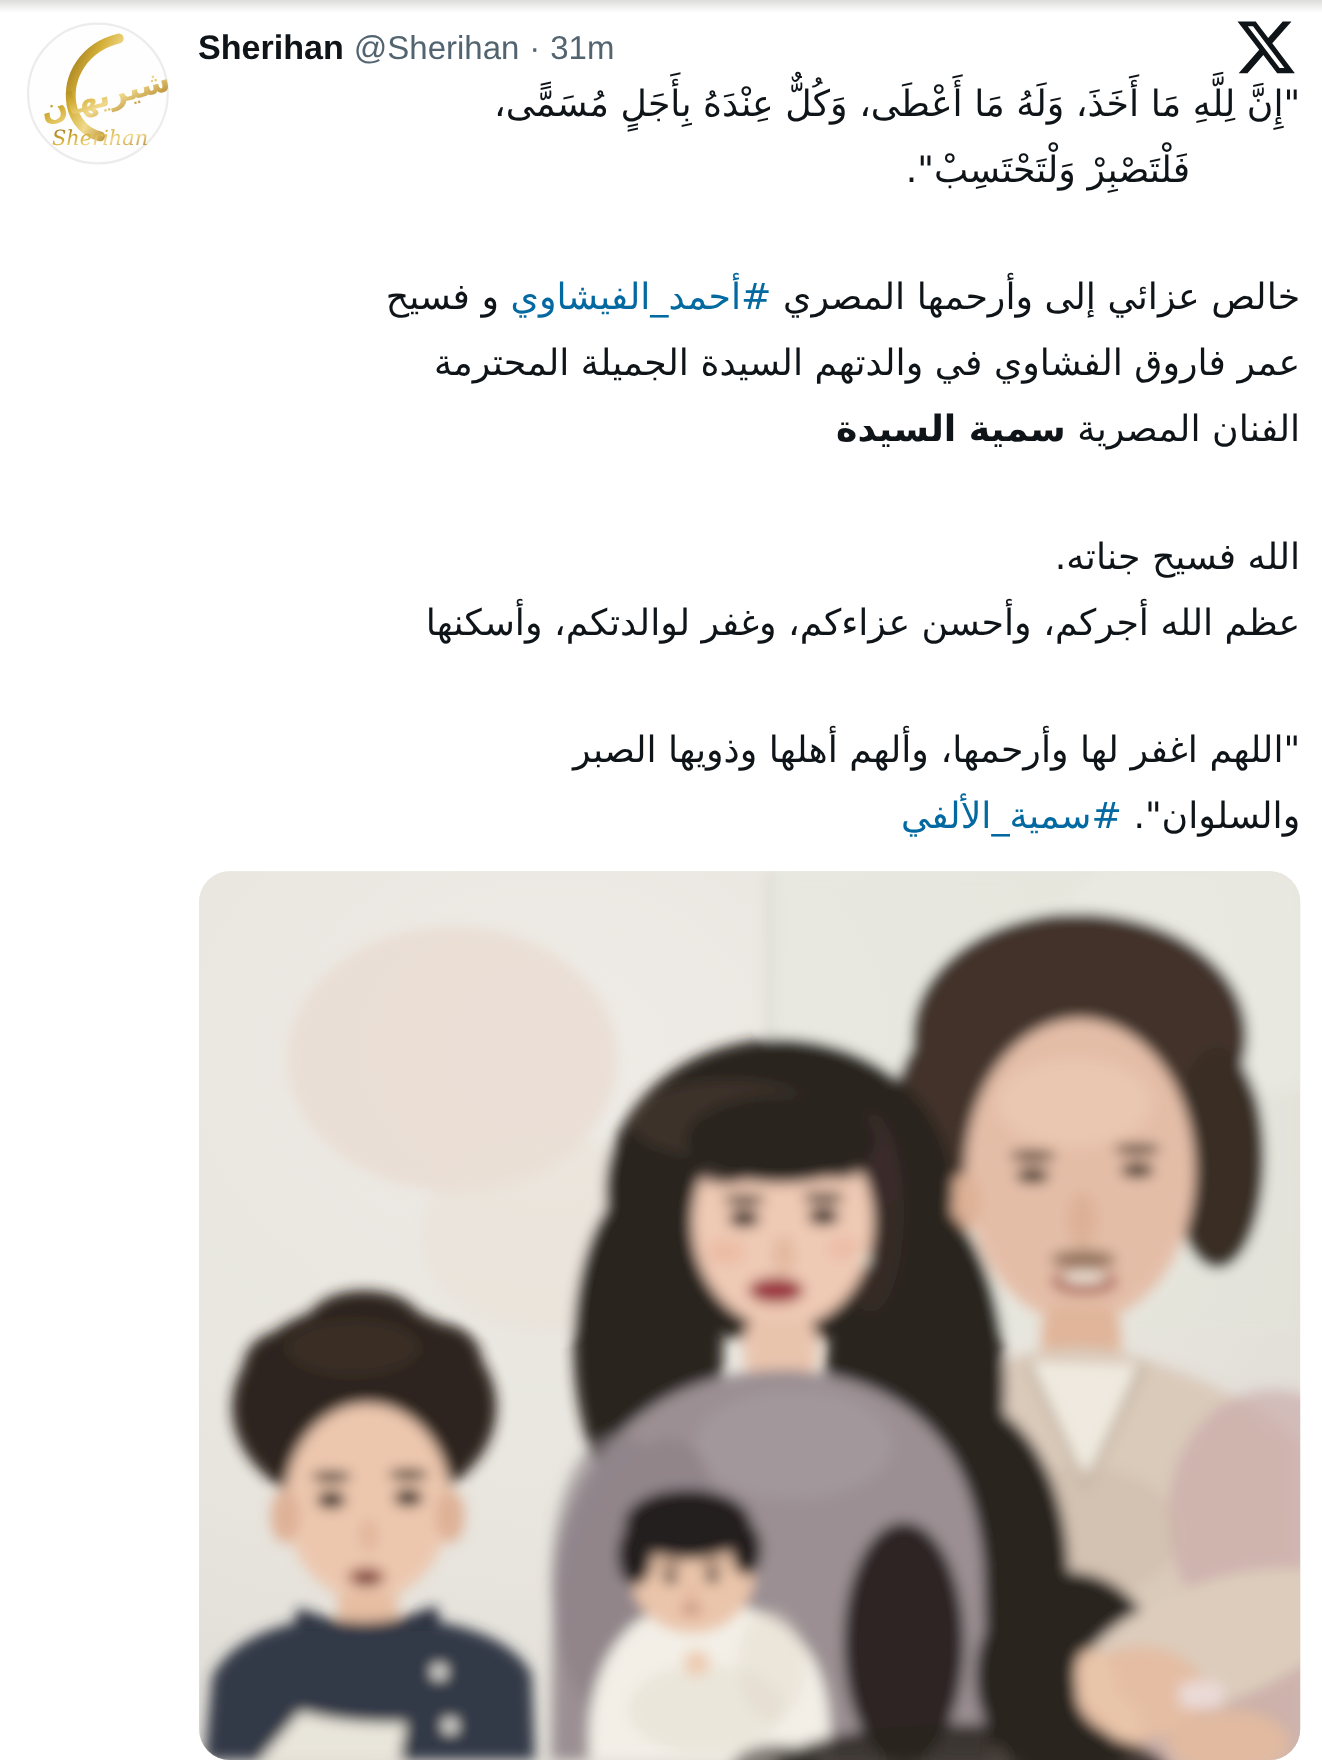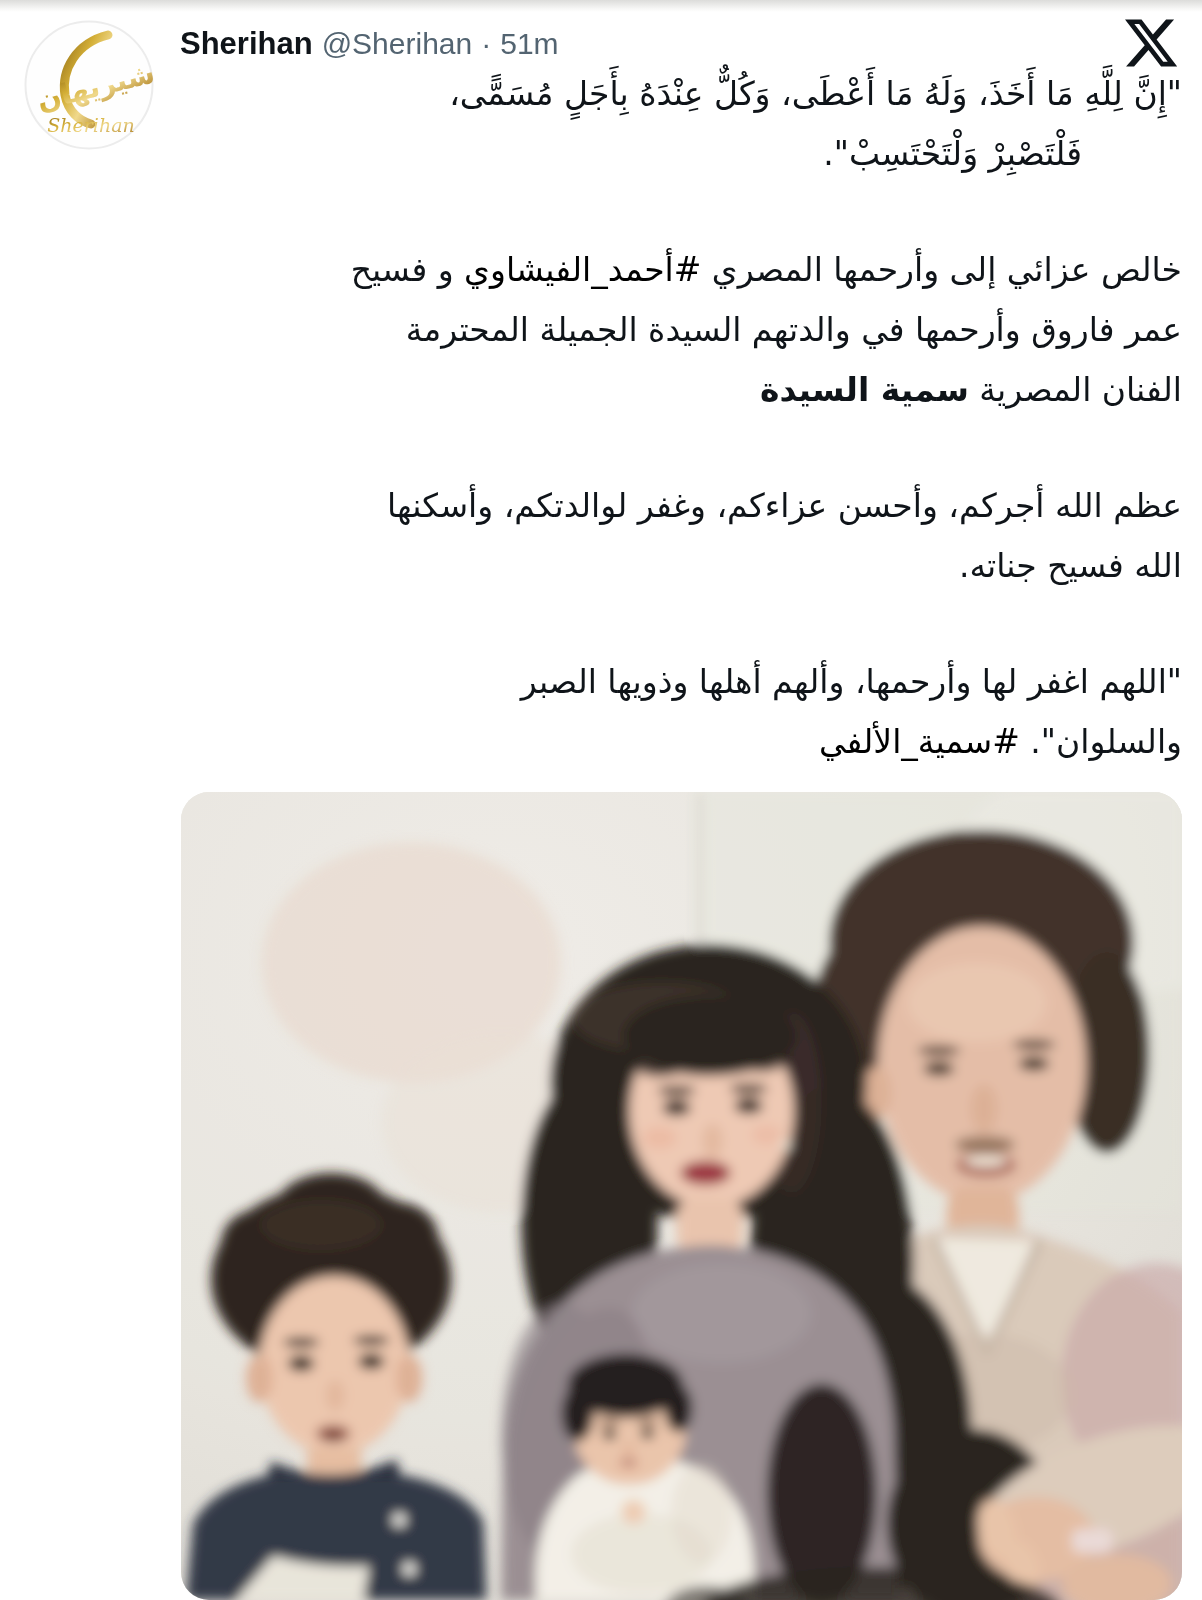--- a/index.html
+++ b/index.html
@@ -20,21 +20,21 @@
   
   .tweet-text{
     position:absolute;left:180px;top:64px;width:1002px;
     direction:rtl;text-align:right;
     font-family:"DejaVu Sans",sans-serif;
     font-size:33px;line-height:60px;color:#0f1419;
   }
   .tweet-text .p{margin:0 0 56px 0;}
   .tweet-text .ln{min-height:60px;}
   .tweet-text .ln.indent{padding-right:100px;}
-  .hashtag{color:#000000;cursor:pointer;}
+  .hashtag{color:#0369a1;cursor:pointer;}
   .bold{font-weight:700;}
   
   .photo{
     position:absolute;left:181px;top:792px;width:1001px;height:808px;
     border-radius:28px;overflow:hidden;cursor:pointer;background:#e7e4de;
   }
   .photo svg{display:block;width:100%;height:100%;}
 </style>
 </head>
 <body>
@@ -55,46 +55,46 @@
     <path d="M84,15 C52,23 37,50 41,75 C44,91 55,101 67,104" fill="none" stroke="url(#goldg)" stroke-width="9" stroke-linecap="round"></path>
     <text x="74" y="76" font-size="28" text-anchor="middle" fill="url(#goldg)" transform="rotate(-14 74 76)" font-family="DejaVu Sans" font-weight="700">شيريهان</text>
     <text x="67" y="112" font-size="19" text-anchor="middle" fill="url(#goldg)" font-style="italic" font-family="DejaVu Serif">Sherihan</text>
   </svg>
 </div>
 
 <div class="header">
   <span class="author">Sherihan</span>
   <span class="handle">@Sherihan</span>
   <span class="sep">·</span>
-  <span class="time">51m</span>
+  <span class="time">31m</span>
 </div>
 
 <div class="xlogo">
   <svg viewBox="0 0 24 24">
     <path fill="#0f1419" d="M18.244 2.25h3.308l-7.227 8.26 8.502 11.24H16.17l-5.214-6.817L4.99 21.75H1.68l7.73-8.835L1.254 2.25H8.08l4.713 6.231 5.451-6.231zm-1.161 17.52h1.833L7.084 4.126H5.117l11.966 15.644z"></path>
   </svg>
 </div>
 
 <div class="tweet-text">
   <div class="p">
     <div class="ln"><span>"إِنَّ لِلَّهِ مَا أَخَذَ، وَلَهُ مَا أَعْطَى، وَكُلٌّ عِنْدَهُ بِأَجَلٍ مُسَمًّى،</span></div>
     <div class="ln indent"><span>فَلْتَصْبِرْ وَلْتَحْتَسِبْ".</span></div>
   </div>
   <div class="p">
     <div class="ln">
       <span>خالص عزائي إلى وأرحمها المصري </span><span class="hashtag">#أحمد_الفيشاوي</span><span> و فسيح</span>
     </div>
-    <div class="ln"><span>عمر فاروق وأرحمها في والدتهم السيدة الجميلة المحترمة</span></div>
+    <div class="ln"><span>عمر فاروق الفشاوي في والدتهم السيدة الجميلة المحترمة</span></div>
     <div class="ln">
       <span>الفنان المصرية </span><span class="bold">سمية السيدة</span>
     </div>
   </div>
   <div class="p">
+    <div class="ln"><span>الله فسيح جناته.</span></div>
     <div class="ln"><span>عظم الله أجركم، وأحسن عزاءكم، وغفر لوالدتكم، وأسكنها</span></div>
-    <div class="ln"><span>الله فسيح جناته.</span></div>
   </div>
   <div class="p">
     <div class="ln"><span>"اللهم اغفر لها وأرحمها، وألهم أهلها وذويها الصبر</span></div>
     <div class="ln">
       <span>والسلوان". </span><span class="hashtag">#سمية_الألفي</span>
     </div>
   </div>
 </div>
 
 <div class="photo">

